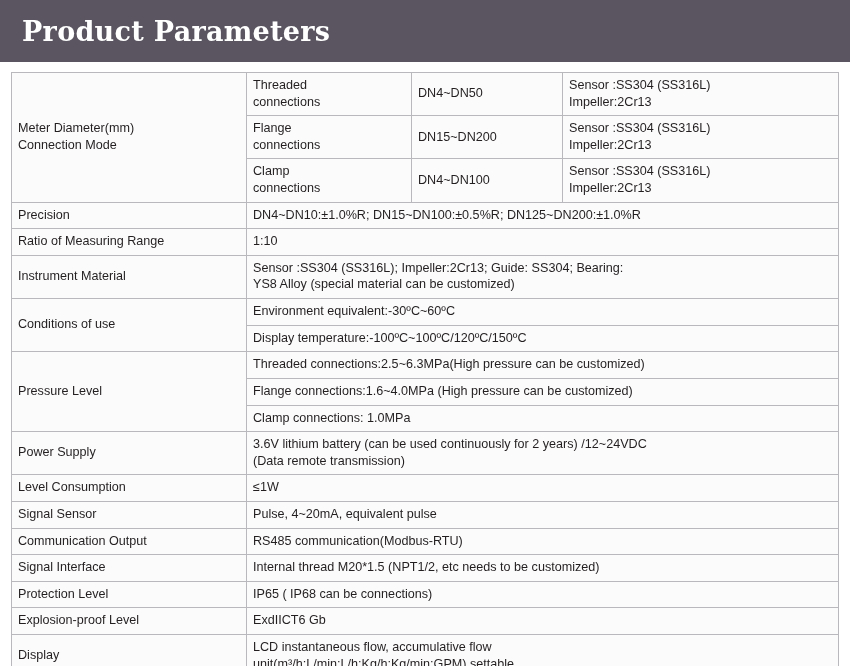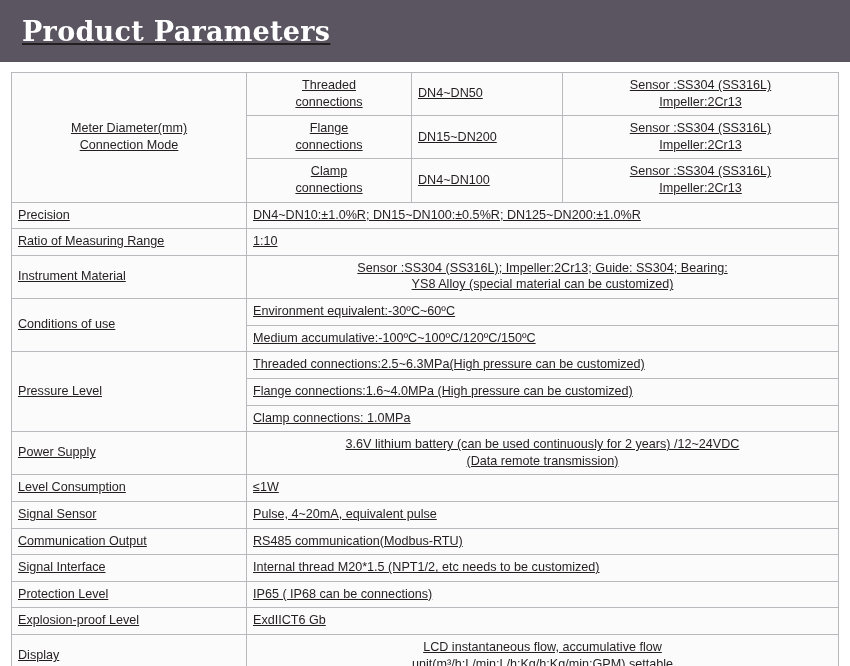--- a/index.html
+++ b/index.html
@@ -12,21 +12,20 @@
     background: #ffffff;
     font-family: "Liberation Sans", sans-serif;
     color: #231f20;
     overflow: hidden;
   }
   .page {
     position: relative;
     width: 850px;
     height: 666px;
     box-sizing: border-box;
-    text-decoration: underline;
   }
   .title-bar {
     height: 62px;
     background: #5a5560;
     display: flex;
     align-items: center;
     padding-left: 22px;
     box-sizing: border-box;
   }
   .title-bar h1 {
@@ -63,21 +62,20 @@
   td.sub {
     width: 152px;
     background: #fbfbfb;
   }
   td.mid {
     width: 138px;
     background: #fbfbfb;
   }
   .multiline {
     white-space: pre-line;
-    text-align: center;
   }
   .row-tall td {
     height: 29px;
   }
 </style>
 </head>
 <body>
 
 <div class="page">
 
@@ -127,21 +125,21 @@
           <td class="label">Instrument Material</td>
           <td colspan="3" class="multiline">Sensor :SS304 (SS316L); Impeller:2Cr13; Guide: SS304; Bearing:
 YS8 Alloy (special material can be customized)</td>
         </tr>
 
         <tr>
           <td class="label" rowspan="2">Conditions of use</td>
           <td colspan="3">Environment equivalent:-30ºC~60ºC</td>
         </tr>
         <tr>
-          <td colspan="3">Medium accumulative:-100ºC~100ºC/120ºC/150ºC</td>
+          <td colspan="3">Display temperature:-100ºC~100ºC/120ºC/150ºC</td>
         </tr>
 
         <tr>
           <td class="label" rowspan="3">Pressure Level</td>
           <td colspan="3">Threaded connections:2.5~6.3MPa(High pressure can be customized)</td>
         </tr>
         <tr>
           <td colspan="3">Flange connections:1.6~4.0MPa (High pressure can be customized)</td>
         </tr>
         <tr>

